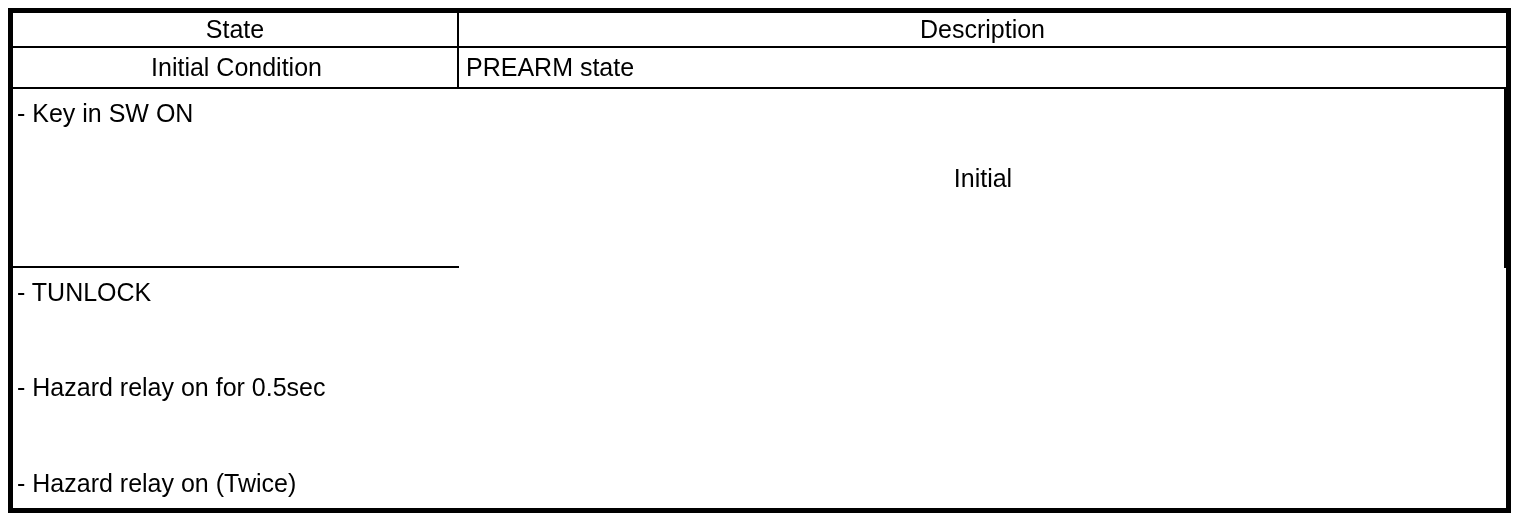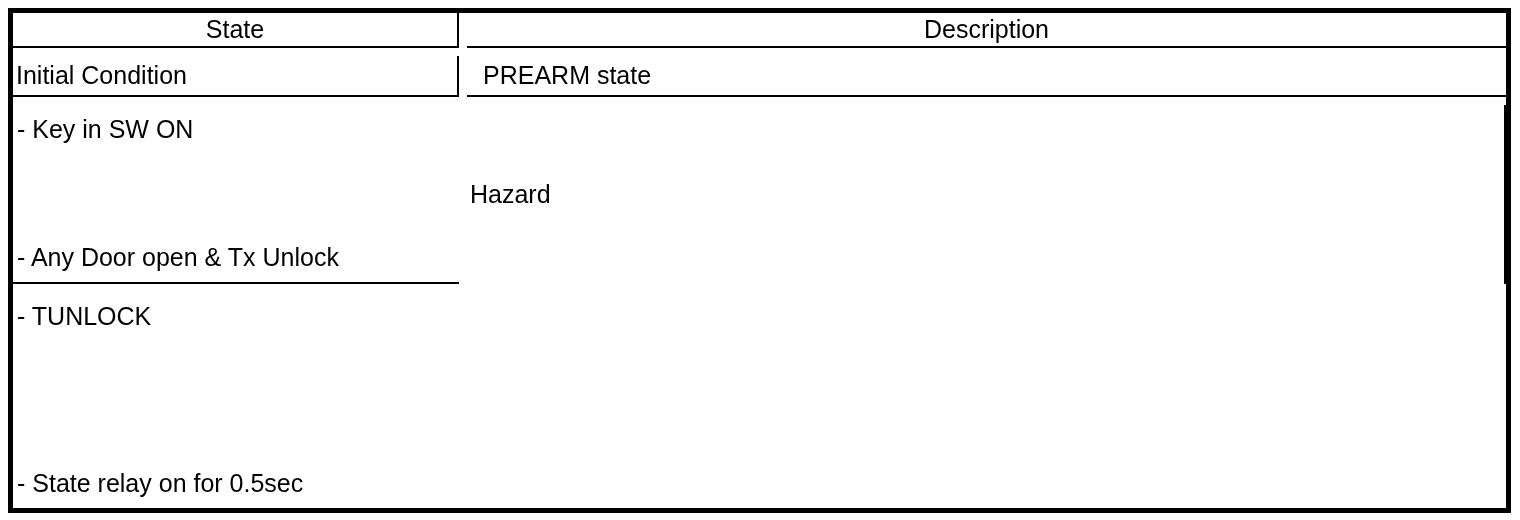--- a/index.html
+++ b/index.html
@@ -17,49 +17,48 @@
     position: absolute;
     left: 8px;
     top: 8px;
     width: 1503px;
     height: 505px;
     border: 5px solid #000000;
     display: grid;
     grid-template-columns: 446px 1fr;
     grid-template-rows: 35px 41px 179px 1fr;
     background: #ffffff;
-    gap: 8px;
   }
 
   .cell {
     font-size: 25px;
     line-height: 1.1;
     display: flex;
     background: #ffffff;
   }
 
   
   .b-right  { border-right: 2px solid #000000; }
   .b-bottom { border-bottom: 2px solid #000000; }
 
   .header-cell {
     align-items: center;
     justify-content: center;
   }
 
   .label-cell {
     align-items: center;
-    justify-content: flex-start;
+    justify-content: center;
     padding-left: 3px;
   }
 
   .value-cell-single {
     align-items: center;
     justify-content: flex-start;
-    padding-left: 16px;
+    padding-left: 7px;
   }
 
   .value-cell-list {
     flex-direction: column;
     justify-content: space-between;
     padding: 11px 4px 11px 4px;
   }
 
   .desc-item {
     white-space: nowrap;
@@ -79,24 +78,24 @@
 
   <div class="cell label-cell b-right b-bottom">
     <span>Initial Condition</span>
   </div>
   <div class="cell value-cell-single b-bottom">
     <span class="desc-item">PREARM state</span>
   </div>
 
   <div class="cell value-cell-list b-bottom">
     <span class="desc-item">- Key in SW ON</span>
-    <span class="desc-item">- Any Door open &amp; Tx Unlock</span>
   </div>
 
   <div class="cell label-cell b-right">
-    <span>Hazard</span>
+    <span>Initial</span>
   </div>
   <div class="cell value-cell-list">
     <span class="desc-item">- TUNLOCK</span>
-    <span class="desc-item">- State relay on for 0.5sec</span>
+    <span class="desc-item">- Hazard relay on for 0.5sec</span>
+    <span class="desc-item">- Hazard relay on (Twice)</span>
   </div>
 
 </div>
 
 </body></html>

